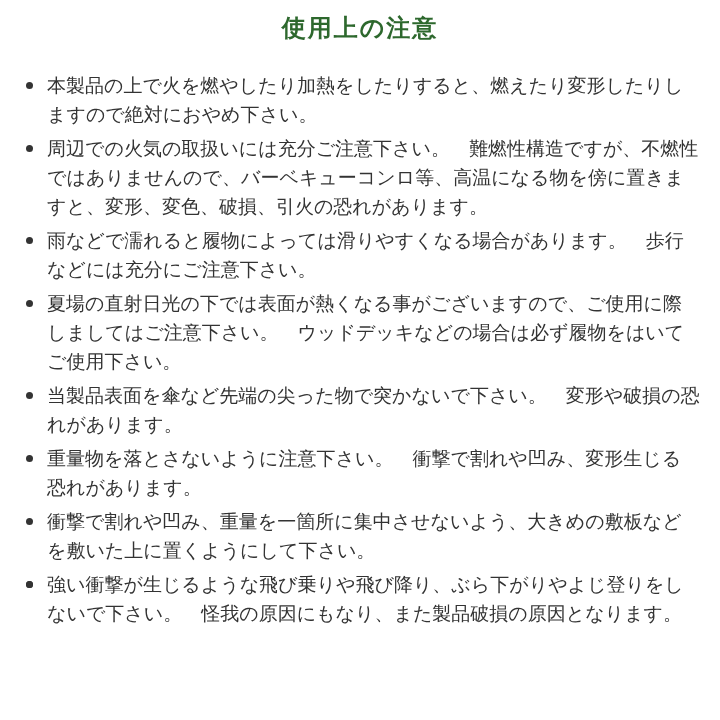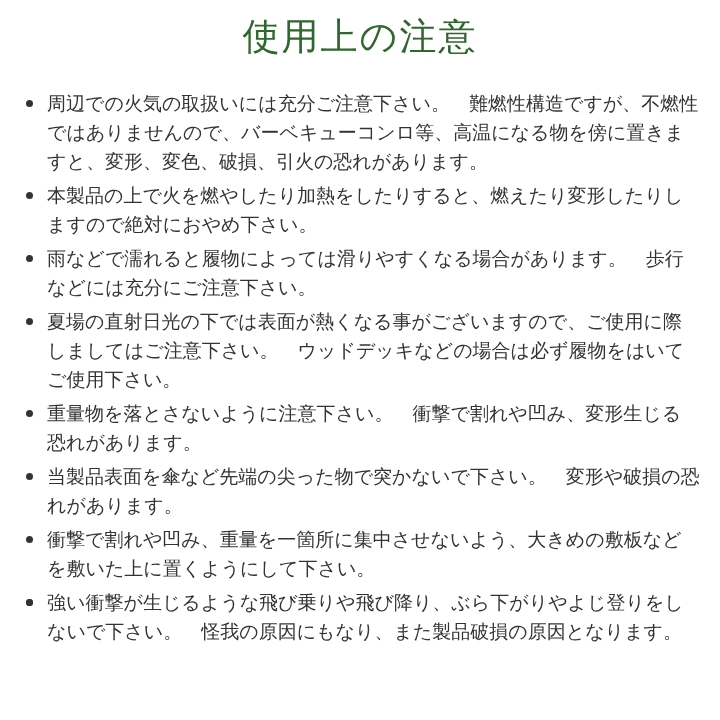--- a/index.html
+++ b/index.html
@@ -16,22 +16,22 @@
   }
   .page {
     width: 720px;
     height: 720px;
     box-sizing: border-box;
     overflow: hidden;
   }
   .title {
     margin: 12px 0 0 0;
     text-align: center;
-    font-size: 37px;
-    font-weight: normal;
+    font-size: 24px;
+    font-weight: bold;
     letter-spacing: 2px;
     color: #2d682d;
   }
   ul.notices {
     list-style: none;
     margin: 27px 20px 0 0;
     padding: 0 0 0 26px;
   }
   ul.notices li {
     position: relative;
@@ -54,41 +54,41 @@
 </style>
 </head>
 <body>
 
 <div class="page">
   <h1 class="title">使用上の注意</h1>
 
   <ul class="notices">
     <li>
       <span class="bullet"></span>
-      <span>周辺での火気の取扱いには充分ご注意下さい。　難燃性構造ですが、不燃性ではありませんので、バーベキューコンロ等、高温になる物を傍に置きますと、変形、変色、破損、引火の恐れがあります。</span>
+      <span>本製品の上で火を燃やしたり加熱をしたりすると、燃えたり変形したりしますので絶対におやめ下さい。</span>
     </li>
     <li>
       <span class="bullet"></span>
-      <span>本製品の上で火を燃やしたり加熱をしたりすると、燃えたり変形したりしますので絶対におやめ下さい。</span>
+      <span>周辺での火気の取扱いには充分ご注意下さい。　難燃性構造ですが、不燃性ではありませんので、バーベキューコンロ等、高温になる物を傍に置きますと、変形、変色、破損、引火の恐れがあります。</span>
     </li>
     <li>
       <span class="bullet"></span>
       <span>雨などで濡れると履物によっては滑りやすくなる場合があります。　歩行などには充分にご注意下さい。</span>
     </li>
     <li>
       <span class="bullet"></span>
       <span>夏場の直射日光の下では表面が熱くなる事がございますので、ご使用に際しましてはご注意下さい。　ウッドデッキなどの場合は必ず履物をはいてご使用下さい。</span>
     </li>
     <li>
       <span class="bullet"></span>
-      <span>重量物を落とさないように注意下さい。　衝撃で割れや凹み、変形生じる恐れがあります。</span>
+      <span>当製品表面を傘など先端の尖った物で突かないで下さい。　変形や破損の恐れがあります。</span>
     </li>
     <li>
       <span class="bullet"></span>
-      <span>当製品表面を傘など先端の尖った物で突かないで下さい。　変形や破損の恐れがあります。</span>
+      <span>重量物を落とさないように注意下さい。　衝撃で割れや凹み、変形生じる恐れがあります。</span>
     </li>
     <li>
       <span class="bullet"></span>
       <span>衝撃で割れや凹み、重量を一箇所に集中させないよう、大きめの敷板などを敷いた上に置くようにして下さい。</span>
     </li>
     <li>
       <span class="bullet"></span>
     </li>
     <li>
       <span class="bullet"></span>

